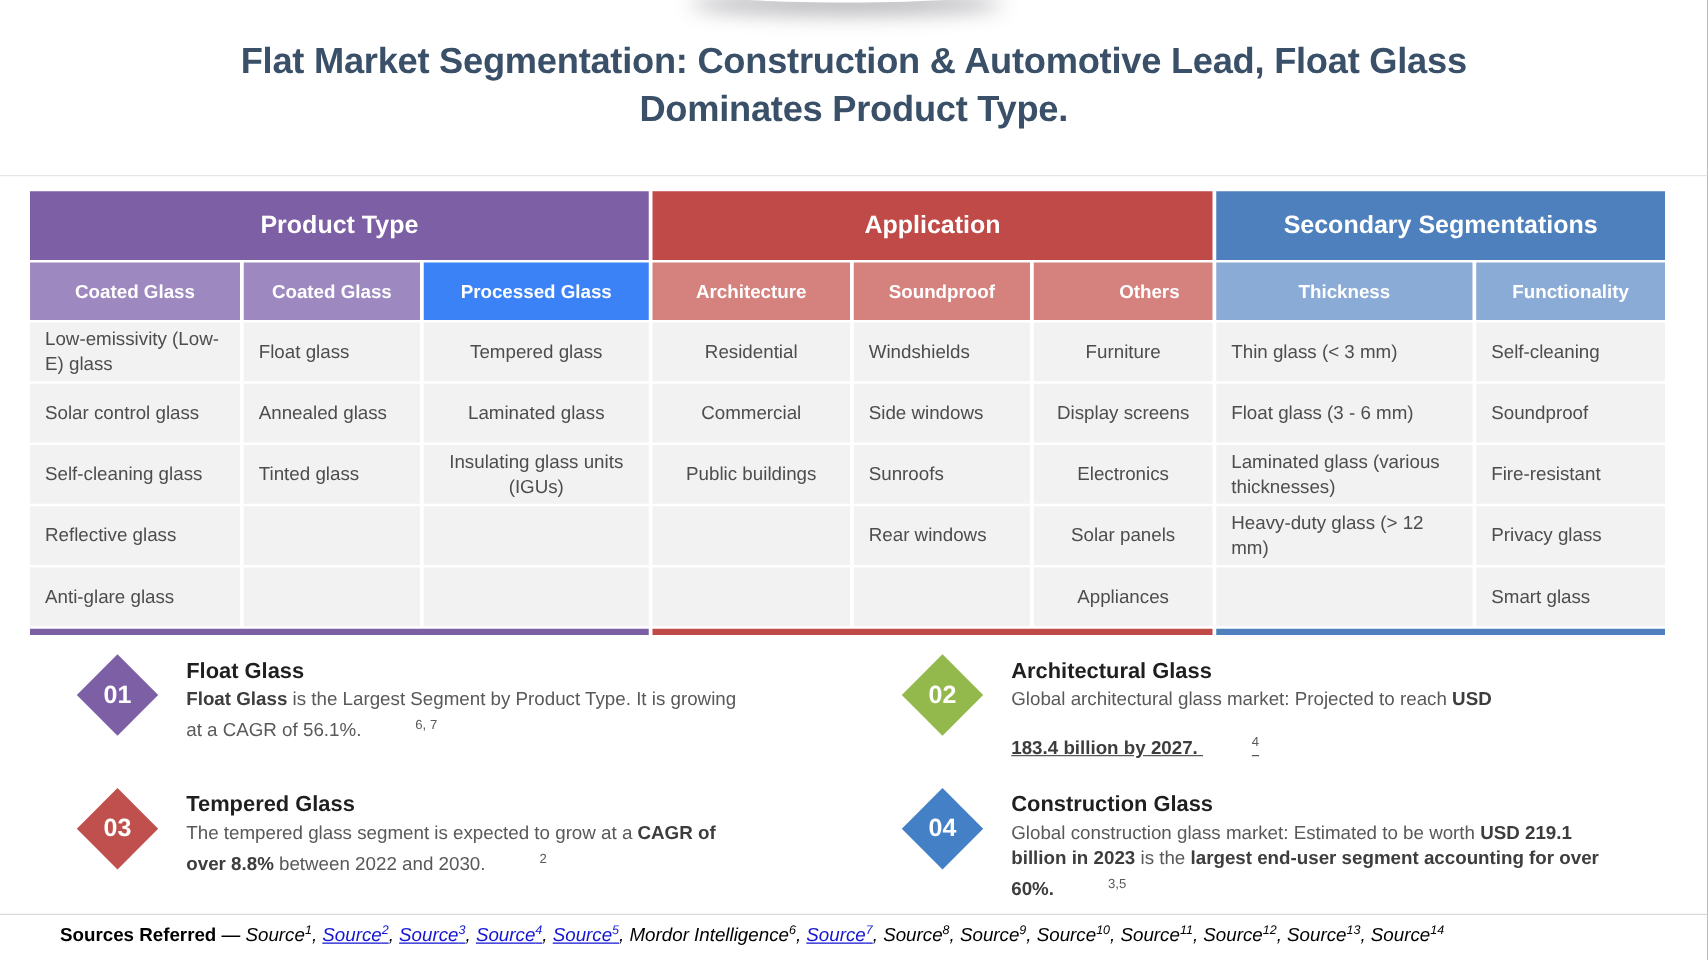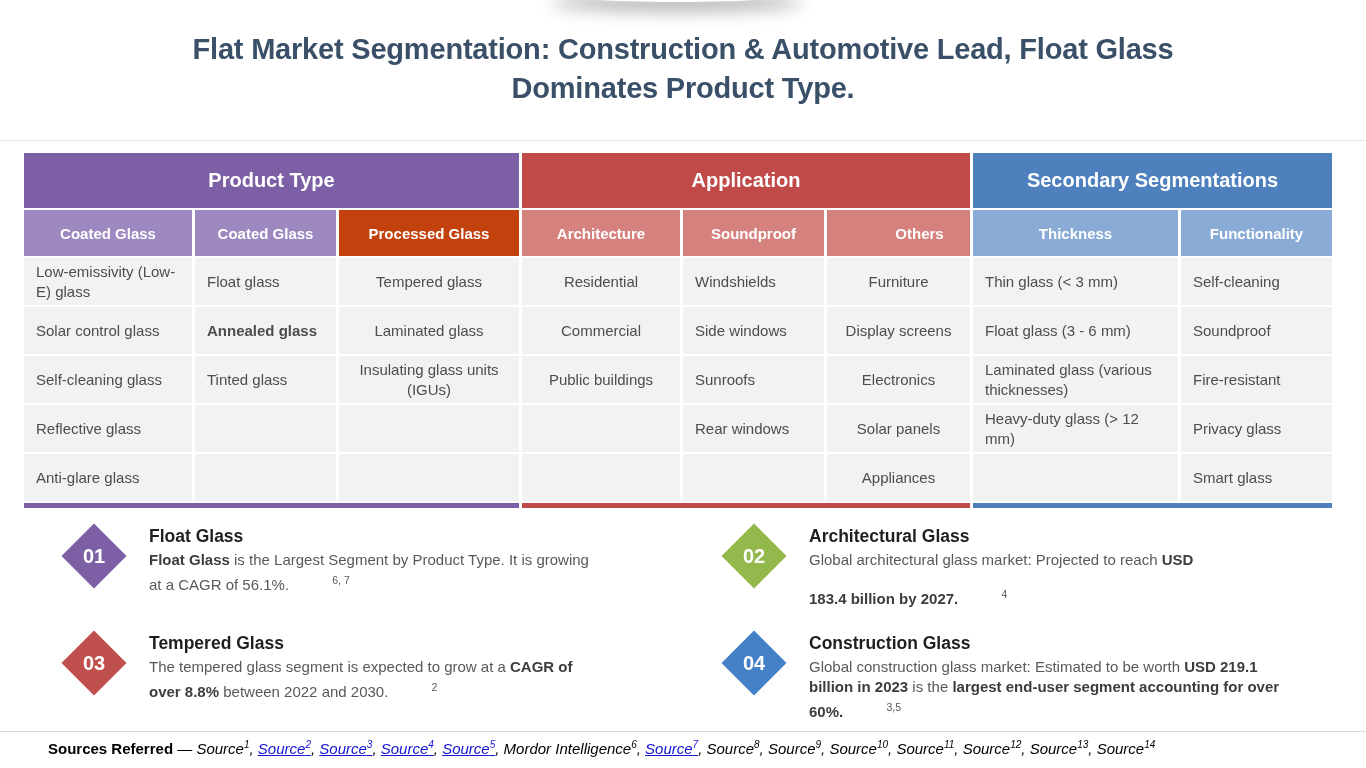--- a/index.html
+++ b/index.html
@@ -50,21 +50,21 @@
   .callout { display:flex; gap:23px; align-items:flex-start; }
   .diamond { position:relative; width:64px; height:64px; flex:0 0 64px; }
   .diamond-shape { position:absolute; inset:9px; transform:rotate(45deg); }
   .diamond-num {
     position:absolute; inset:0; display:flex; align-items:center; justify-content:center;
     color:#fff; font-weight:700; font-size:20px;
   }
   .callout-text { padding-top:2px; }
   .callout-title { font-size:17.5px; font-weight:700; color:#1f1f1f; margin:0 0 3px 0; }
   .callout-body p { margin:0; font-size:15px; line-height:20px; color:#595959; }
-  .callout-body p + p { margin-top:14px; }
+  .callout-body p + p { margin-top:14px;text-decoration:underline; }
   .callout:nth-child(odd) .callout-body p { max-width:440px; }
   .callout:nth-child(even) .callout-body p { max-width:472px; }
   .callout-body .b { font-weight:700; color:#3d3d3d; }
   .callout-body sup { font-size:10.5px;padding-left:39px; }
   
   .sources-divider {
     position:absolute; top:731px; left:0; width:100%; height:1px; background:#d9d9d9;
   }
   .sources {
     position:absolute; left:48px; top:739px; width:1300px;
@@ -91,25 +91,25 @@
   <div class="seg-table">
       <div class="gh" style="grid-area: 1 / 1 / auto / span 3; background: rgb(125, 95, 166);">Product Type</div>
       <div class="sh" style="grid-area: 2 / 1; background: rgb(158, 136, 192);">Coated Glass</div>
       <div class="cell" style="grid-area: 3 / 1;">Low-emissivity (Low-E) glass</div>
       <div class="cell" style="grid-area: 4 / 1;">Solar control glass</div>
       <div class="cell" style="grid-area: 5 / 1;">Self-cleaning glass</div>
       <div class="cell" style="grid-area: 6 / 1;">Reflective glass</div>
       <div class="cell" style="grid-area: 7 / 1;">Anti-glare glass</div>
       <div class="sh" style="grid-area: 2 / 2; background: rgb(158, 136, 192);">Coated Glass</div>
       <div class="cell" style="grid-area: 3 / 2;">Float glass</div>
-      <div class="cell" style="grid-area: 4 / 2; font-weight: bold;">Annealed glass</div>
+      <div class="cell" style="grid-area: 4 / 2;">Annealed glass</div>
       <div class="cell" style="grid-area: 5 / 2;">Tinted glass</div>
       <div class="cell" style="grid-area: 6 / 2;"></div>
       <div class="cell" style="grid-area: 7 / 2;"></div>
-      <div class="sh" style="grid-area: 2 / 3; background: #c2410c;">Processed Glass</div>
+      <div class="sh" style="grid-area: 2 / 3; background: #3b82f6;">Processed Glass</div>
       <div class="cell center" style="grid-area: 3 / 3;">Tempered glass</div>
       <div class="cell center" style="grid-area: 4 / 3;">Laminated glass</div>
       <div class="cell center" style="grid-area: 5 / 3;">Insulating glass units (IGUs)</div>
       <div class="cell center" style="grid-area: 6 / 3;"></div>
       <div class="cell center" style="grid-area: 7 / 3;"></div>
       <div class="bar" style="grid-area: 8 / 1 / auto / span 3; background: rgb(125, 95, 166);"></div>
       <div class="gh" style="grid-area: 1 / 4 / auto / span 3; background: rgb(192, 74, 71);">Application</div>
       <div class="sh" style="grid-area: 2 / 4; background: rgb(213, 130, 127);">Architecture</div>
       <div class="cell center" style="grid-area: 3 / 4;">Residential</div>
       <div class="cell center" style="grid-area: 4 / 4;">Commercial</div>

